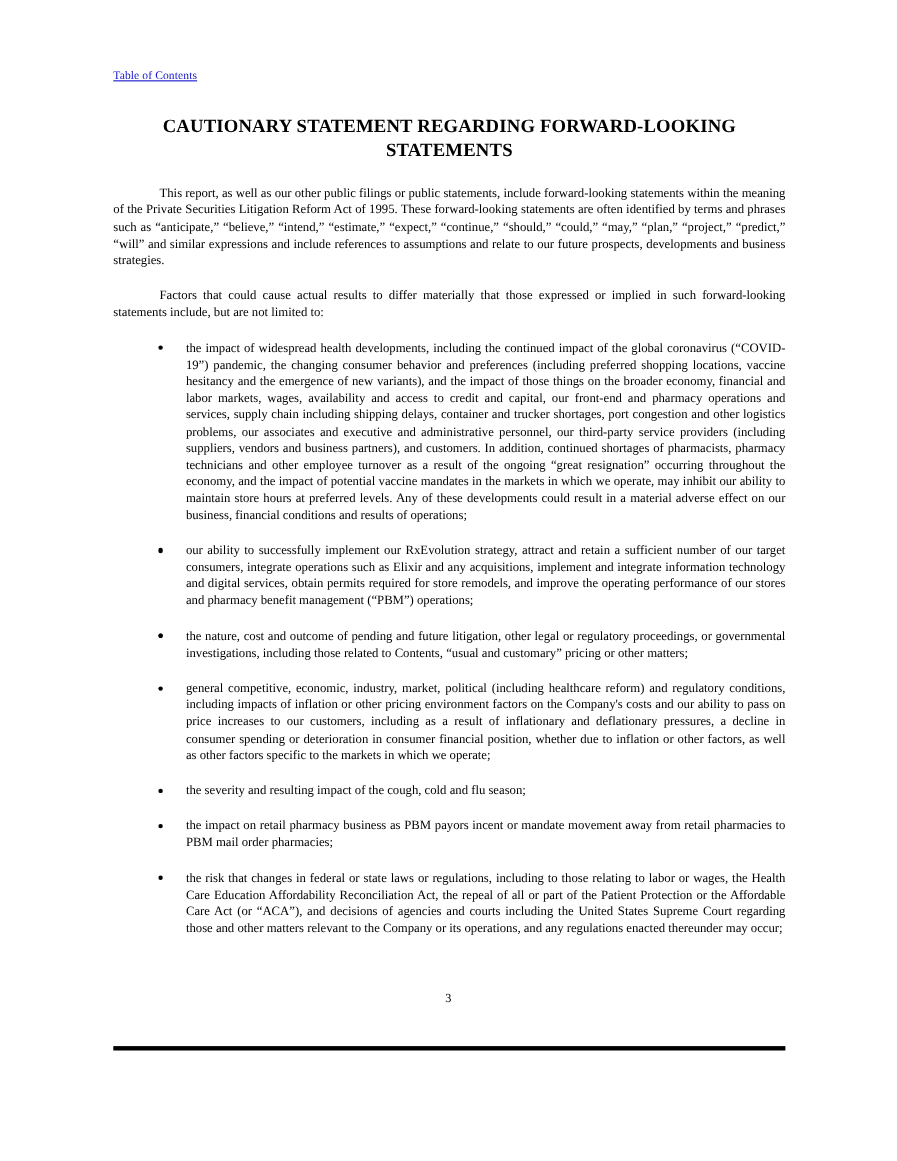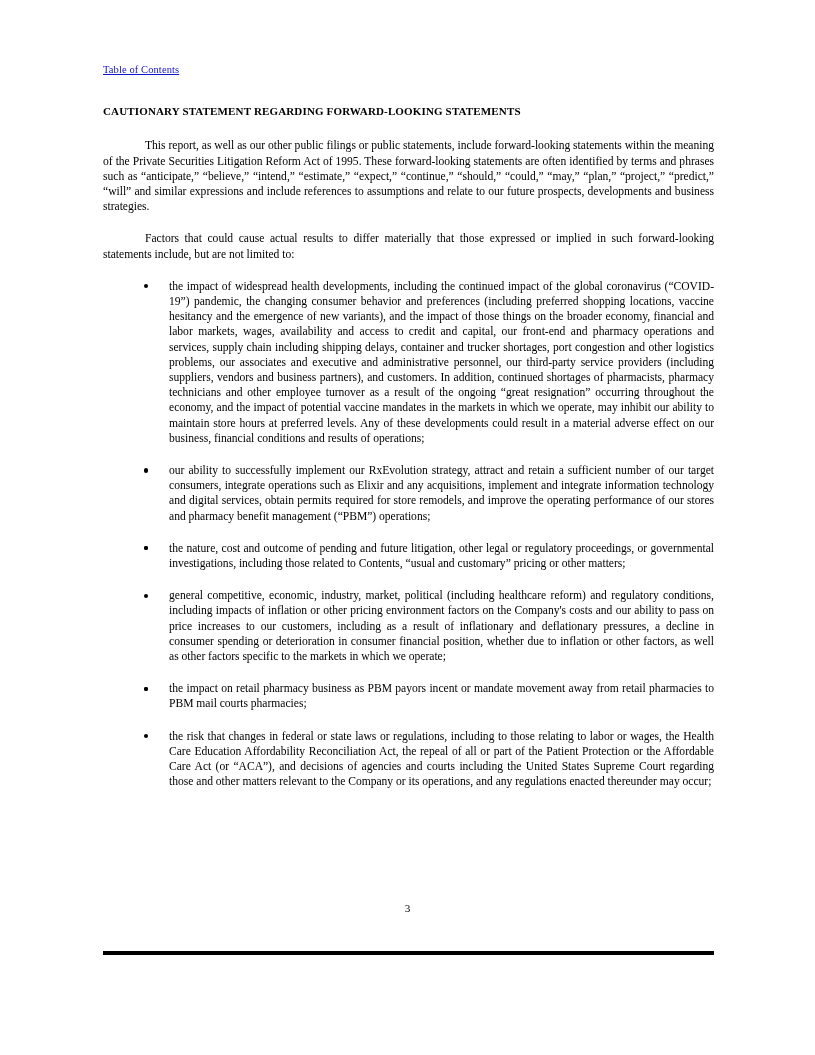--- a/index.html
+++ b/index.html
@@ -41,22 +41,23 @@
 
   
   .content {
     position: absolute;
     left: 103px;
     top: 104px;
     width: 611px;
   }
 
   .doc-title {
+    text-align: center;
     font-weight: bold;
-    font-size: 11px;
+    font-size: 17px;
     letter-spacing: 0.15px;
     margin: 0 0 20px 0;
     line-height: 1.3;
   }
 
   p.body-para {
     margin: 17px 0 13px 0;
     font-size: 11.6px;
     line-height: 15.2px;
     text-align: justify;
@@ -150,24 +151,25 @@
       <li>
         <span class="bullet-dot"></span>
         <span class="li-text">the nature, cost and outcome of pending and future litigation, other legal or regulatory proceedings, or governmental investigations, including those related to Contents, “usual and customary” pricing or other matters;</span>
       </li>
       <li>
         <span class="bullet-dot"></span>
         <span class="li-text">general competitive, economic, industry, market, political (including healthcare reform) and regulatory conditions, including impacts of inflation or other pricing environment factors on the Company's costs and our ability to pass on price increases to our customers, including as a result of inflationary and deflationary pressures, a decline in consumer spending or deterioration in consumer financial position, whether due to inflation or other factors, as well as other factors specific to the markets in which we operate;</span>
       </li>
       <li>
         <span class="bullet-dot"></span>
+        <span class="li-text">the severity and resulting impact of the cough, cold and flu season;</span>
       </li>
       <li>
         <span class="bullet-dot"></span>
-        <span class="li-text">the impact on retail pharmacy business as PBM payors incent or mandate movement away from retail pharmacies to PBM mail courts pharmacies;</span>
+        <span class="li-text">the impact on retail pharmacy business as PBM payors incent or mandate movement away from retail pharmacies to PBM mail order pharmacies;</span>
       </li>
       <li>
         <span class="bullet-dot"></span>
         <span class="li-text">the risk that changes in federal or state laws or regulations, including to those relating to labor or wages, the Health Care Education Affordability Reconciliation Act, the repeal of all or part of the Patient Protection or the Affordable Care Act (or “ACA”), and decisions of agencies and courts including the United States Supreme Court regarding those and other matters relevant to the Company or its operations, and any regulations enacted thereunder may occur;</span>
       </li>
     </ul>
 
   </div>
 
   <div class="page-number">3</div>

